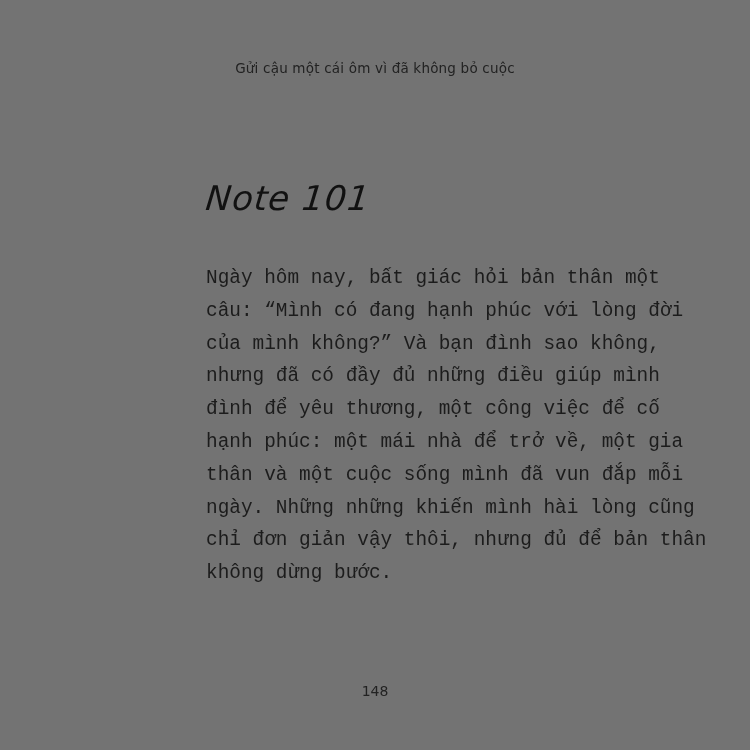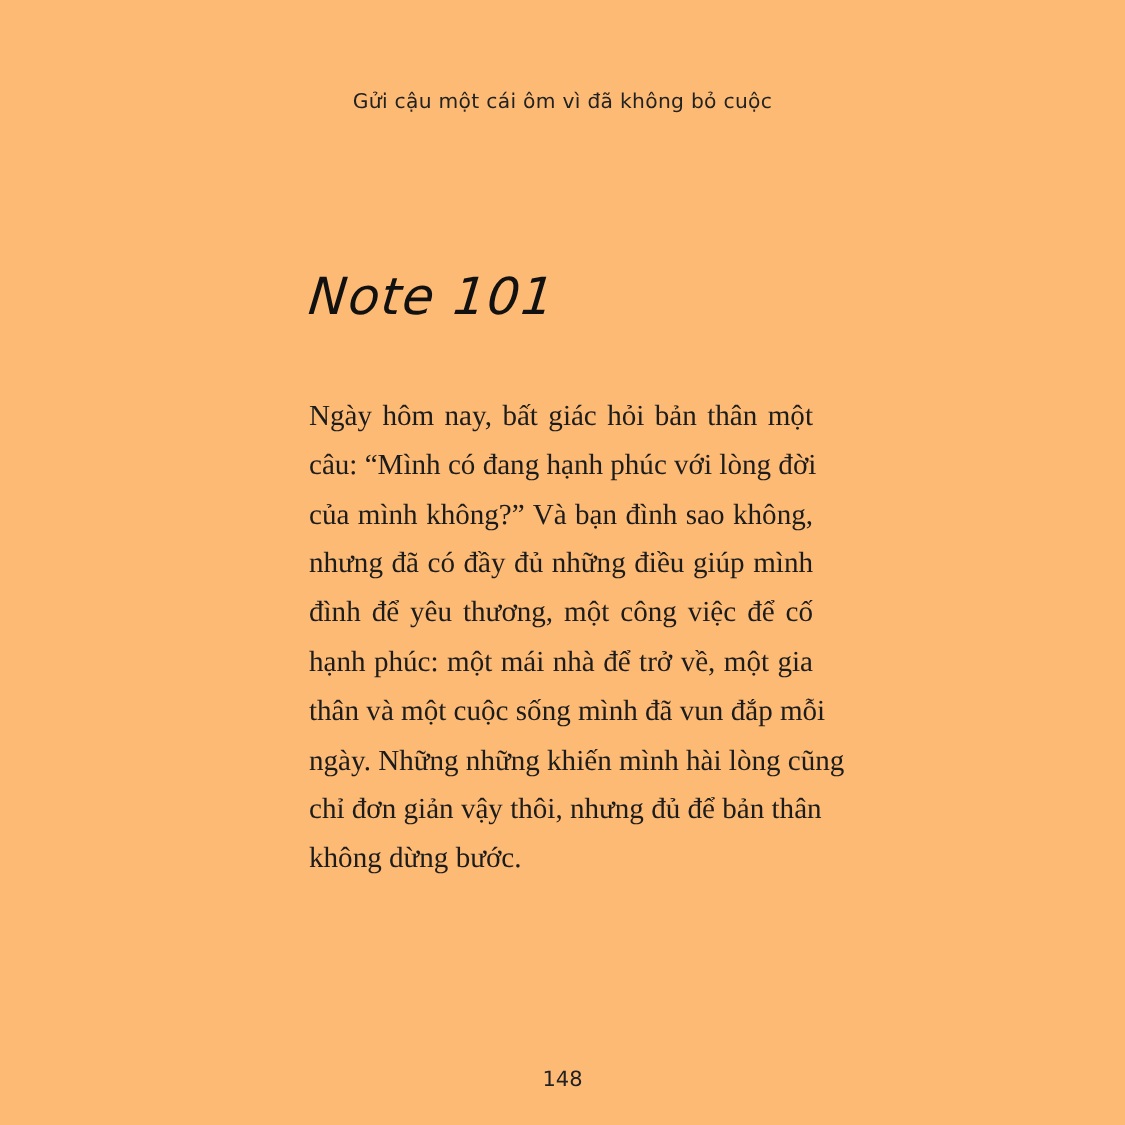--- a/index.html
+++ b/index.html
@@ -11,21 +11,21 @@
       width: 750px;
       height: 750px;
       position: relative;
       overflow: hidden;
       color: #1a1a1a;
     }
     .page {
       position: absolute;
       left: 0; top: 0;
       width: 750px; height: 750px;
-      background: #fdba74;
+      background: #737373;
     }
     .running-header {
       position: absolute;
       top: 60px;
       left: 0;
       width: 750px;
       text-align: center;
       font-family: "DejaVu Sans", sans-serif;
       font-size: 13.5px;
       letter-spacing: 0.2px;
@@ -41,37 +41,37 @@
       font-size: 34px;
       letter-spacing: 1px;
       color: #111;
       transform: skewX(-6deg);
     }
     .body-text {
       position: absolute;
       top: 262px;
       left: 206px;
       width: 336px;
-      font-family: Liberation Serif, serif;
+      font-family: Liberation Mono, monospace;
       font-size: 19.4px;
       line-height: 32.8px;
       color: #1c1c1c;
     }
     .body-text .line {
       display: block;
       white-space: nowrap;
       text-align: justify;
       text-align-last: justify;
     }
     .body-text .line.last {
       text-align-last: left;
     }
     .page-number {
       position: absolute;
-      top: 712px;
+      top: 683px;
       left: 0;
       width: 750px;
       text-align: center;
       font-family: "DejaVu Sans", sans-serif;
       font-size: 14px;
       color: #222;
     }
   </style>
 </head>
 <body>

